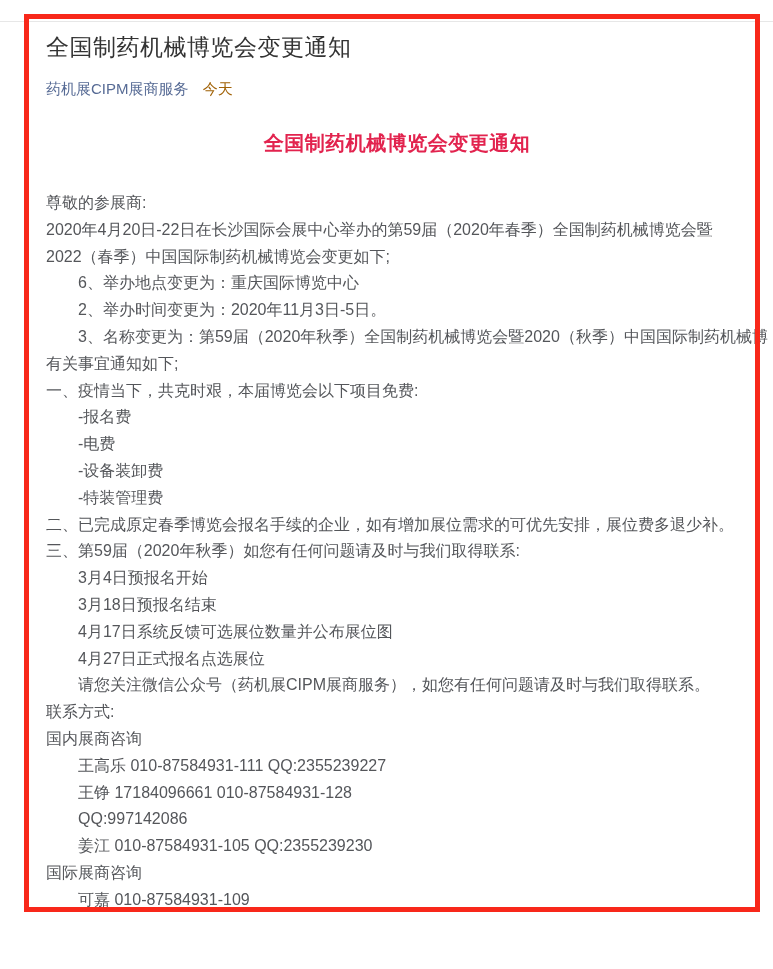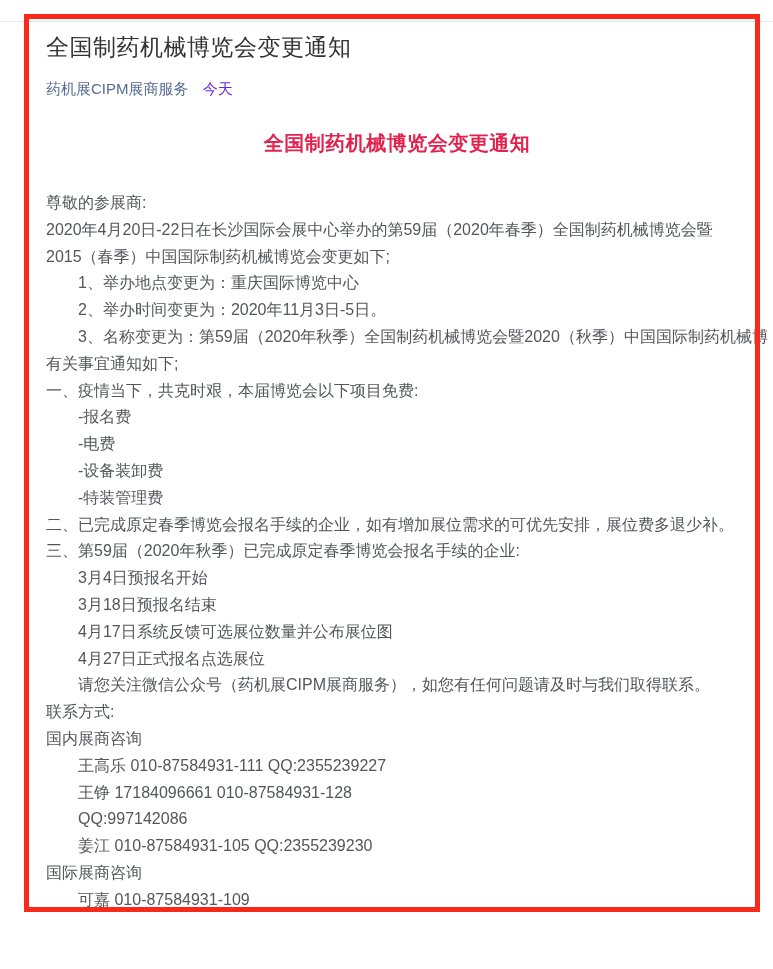--- a/index.html
+++ b/index.html
@@ -67,40 +67,40 @@
 </head>
 <body>
 
 <div class="topline"></div>
 
 <div class="article">
   <h1 class="title">全国制药机械博览会变更通知</h1>
 
   <div class="byline">
     <span class="account" style="color: rgb(87, 107, 149); margin-top: 28px;">药机展CIPM展商服务</span>
-    <span class="date" style="color: #6d28d9;">今天</span>
+    <span class="date" style="color: #a16207;">今天</span>
   </div>
 
   <div class="notice-heading" style="color: rgb(226, 35, 78);">全国制药机械博览会变更通知</div>
 
   <div class="article-body">
       <div class="line">尊敬的参展商:</div>
       <div class="line">2020年4月20日-22日在长沙国际会展中心举办的第59届（2020年春季）全国制药机械博览会暨</div>
-      <div class="line">2015（春季）中国国际制药机械博览会变更如下;</div>
-      <div class="line indent">1、举办地点变更为：重庆国际博览中心</div>
+      <div class="line">2022（春季）中国国际制药机械博览会变更如下;</div>
+      <div class="line indent">6、举办地点变更为：重庆国际博览中心</div>
       <div class="line indent">2、举办时间变更为：2020年11月3日-5日。</div>
       <div class="line indent">3、名称变更为：第59届（2020年秋季）全国制药机械博览会暨2020（秋季）中国国际制药机械博</div>
       <div class="line">有关事宜通知如下;</div>
       <div class="line">一、疫情当下，共克时艰，本届博览会以下项目免费:</div>
       <div class="line indent">-报名费</div>
       <div class="line indent">-电费</div>
       <div class="line indent">-设备装卸费</div>
       <div class="line indent">-特装管理费</div>
       <div class="line">二、已完成原定春季博览会报名手续的企业，如有增加展位需求的可优先安排，展位费多退少补。</div>
-      <div class="line">三、第59届（2020年秋季）已完成原定春季博览会报名手续的企业:</div>
+      <div class="line">三、第59届（2020年秋季）如您有任何问题请及时与我们取得联系:</div>
       <div class="line indent">3月4日预报名开始</div>
       <div class="line indent">3月18日预报名结束</div>
       <div class="line indent">4月17日系统反馈可选展位数量并公布展位图</div>
       <div class="line indent">4月27日正式报名点选展位</div>
       <div class="line indent">请您关注微信公众号（药机展CIPM展商服务），如您有任何问题请及时与我们取得联系。</div>
       <div class="line">联系方式:</div>
       <div class="line">国内展商咨询</div>
       <div class="line indent">王高乐 010-87584931-111 QQ:2355239227</div>
       <div class="line indent">王铮 17184096661 010-87584931-128</div>
       <div class="line indent">QQ:997142086</div>

